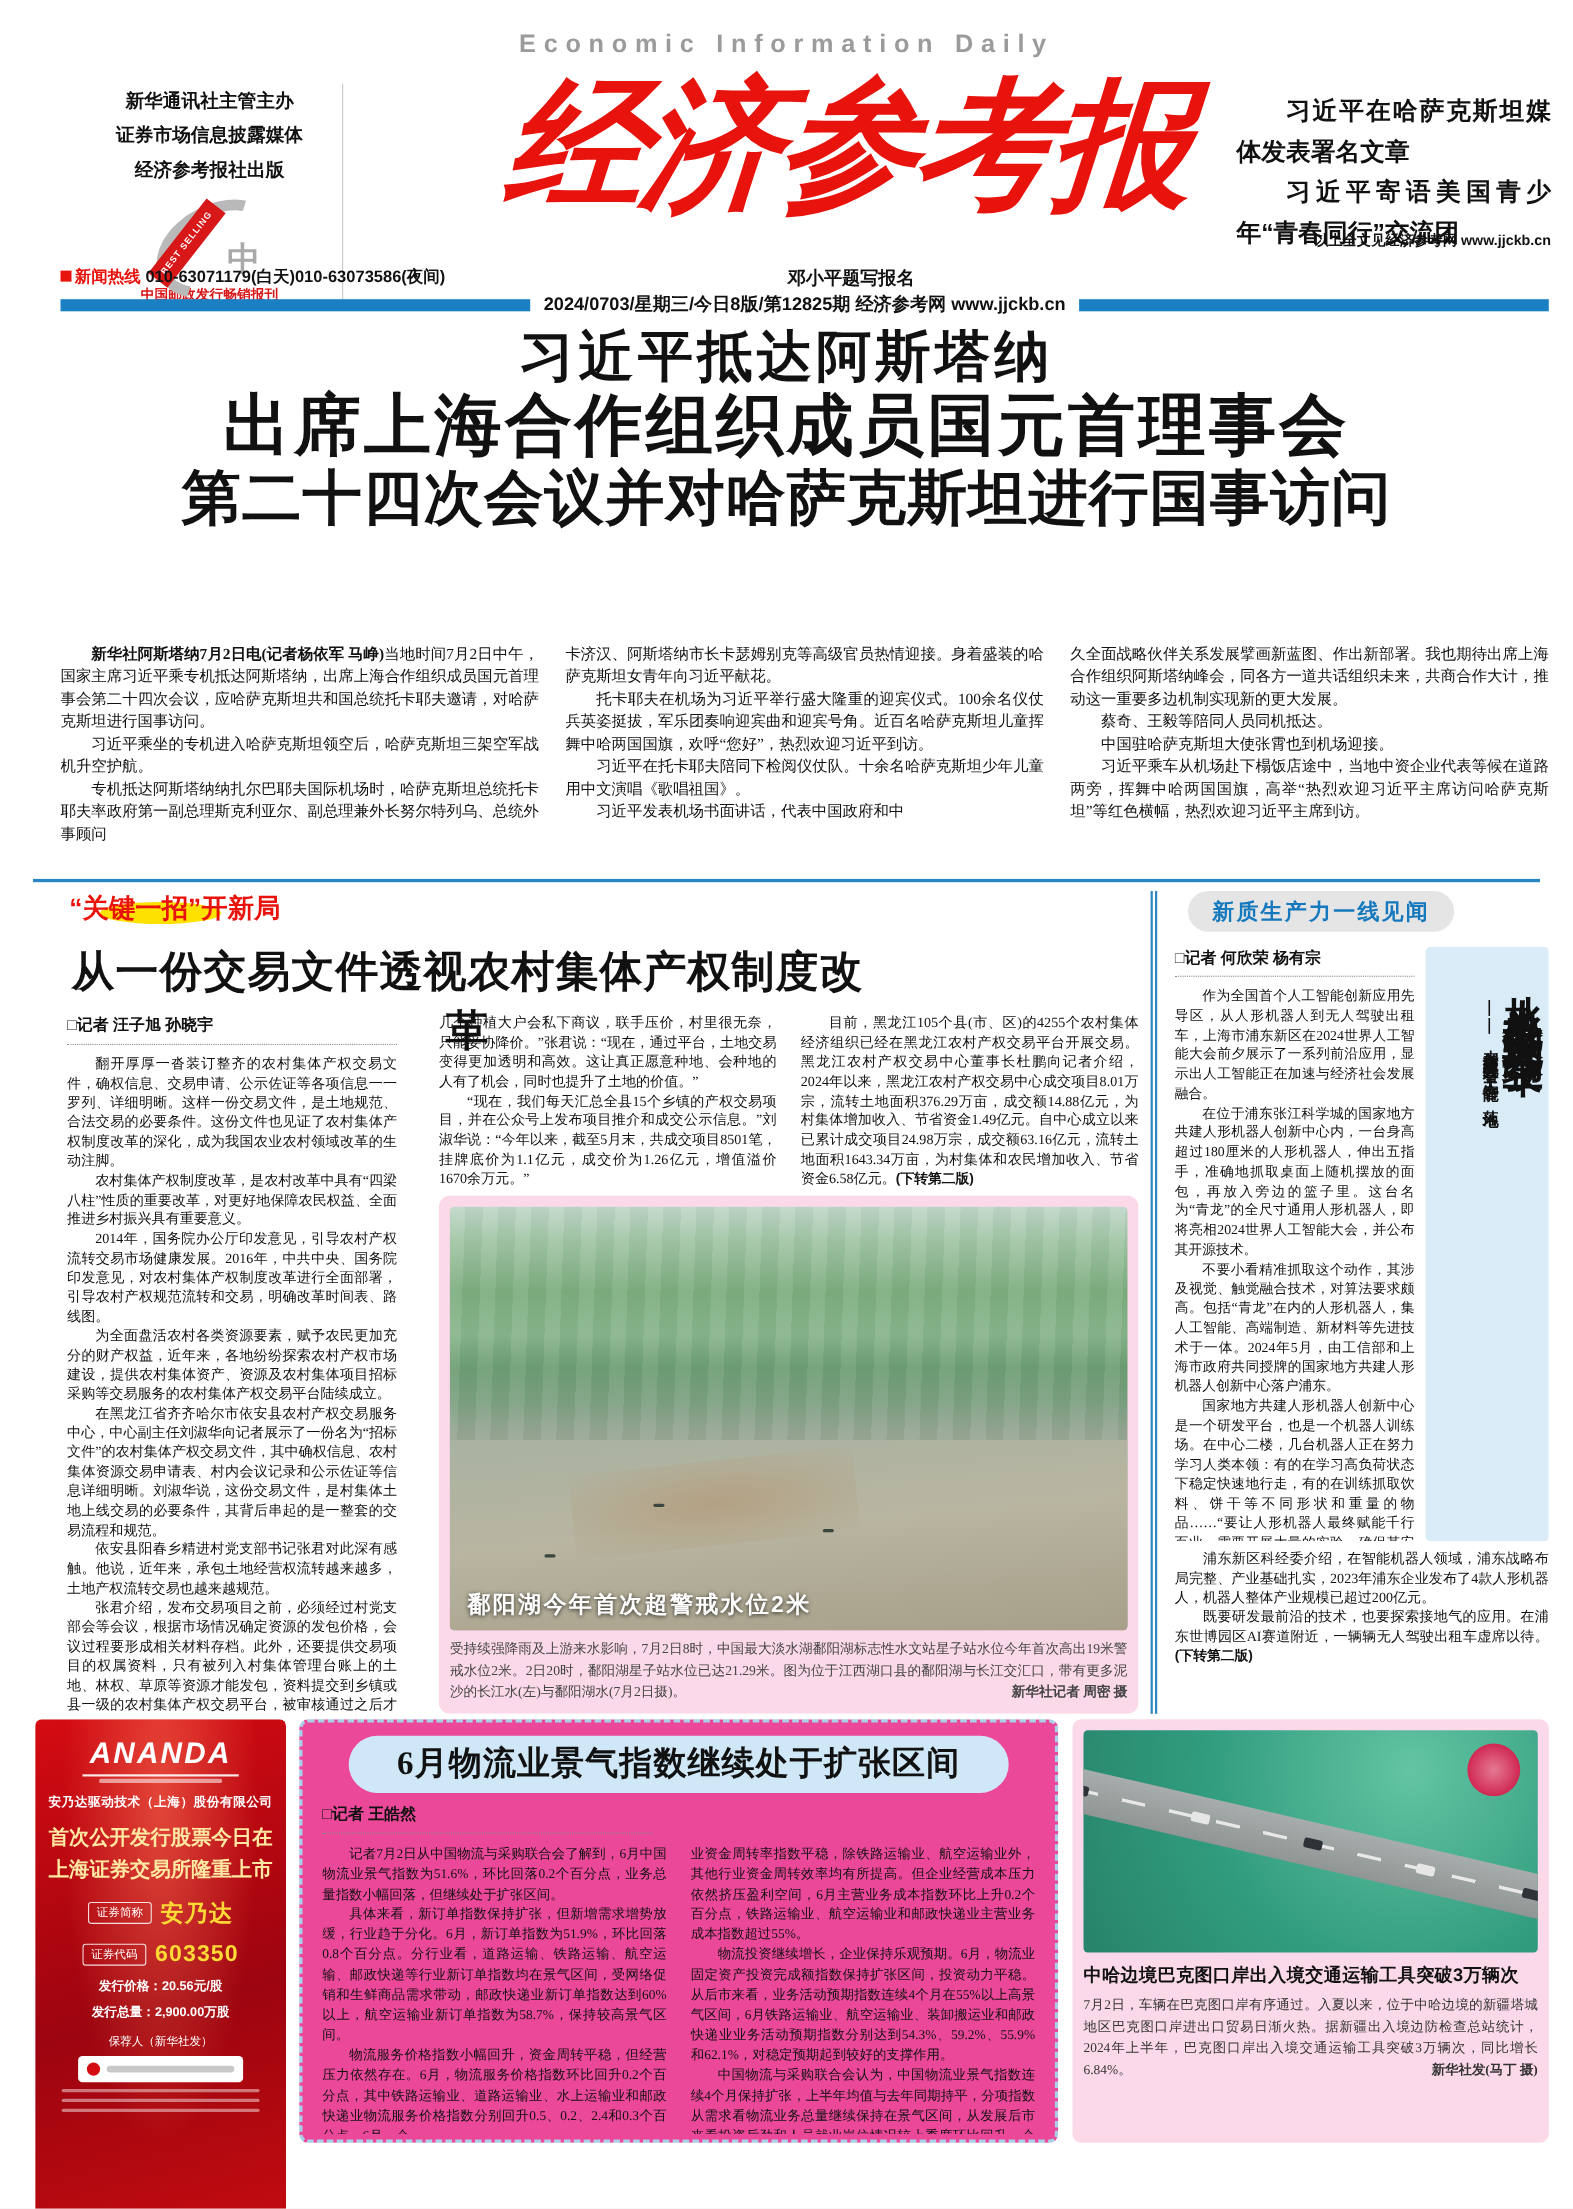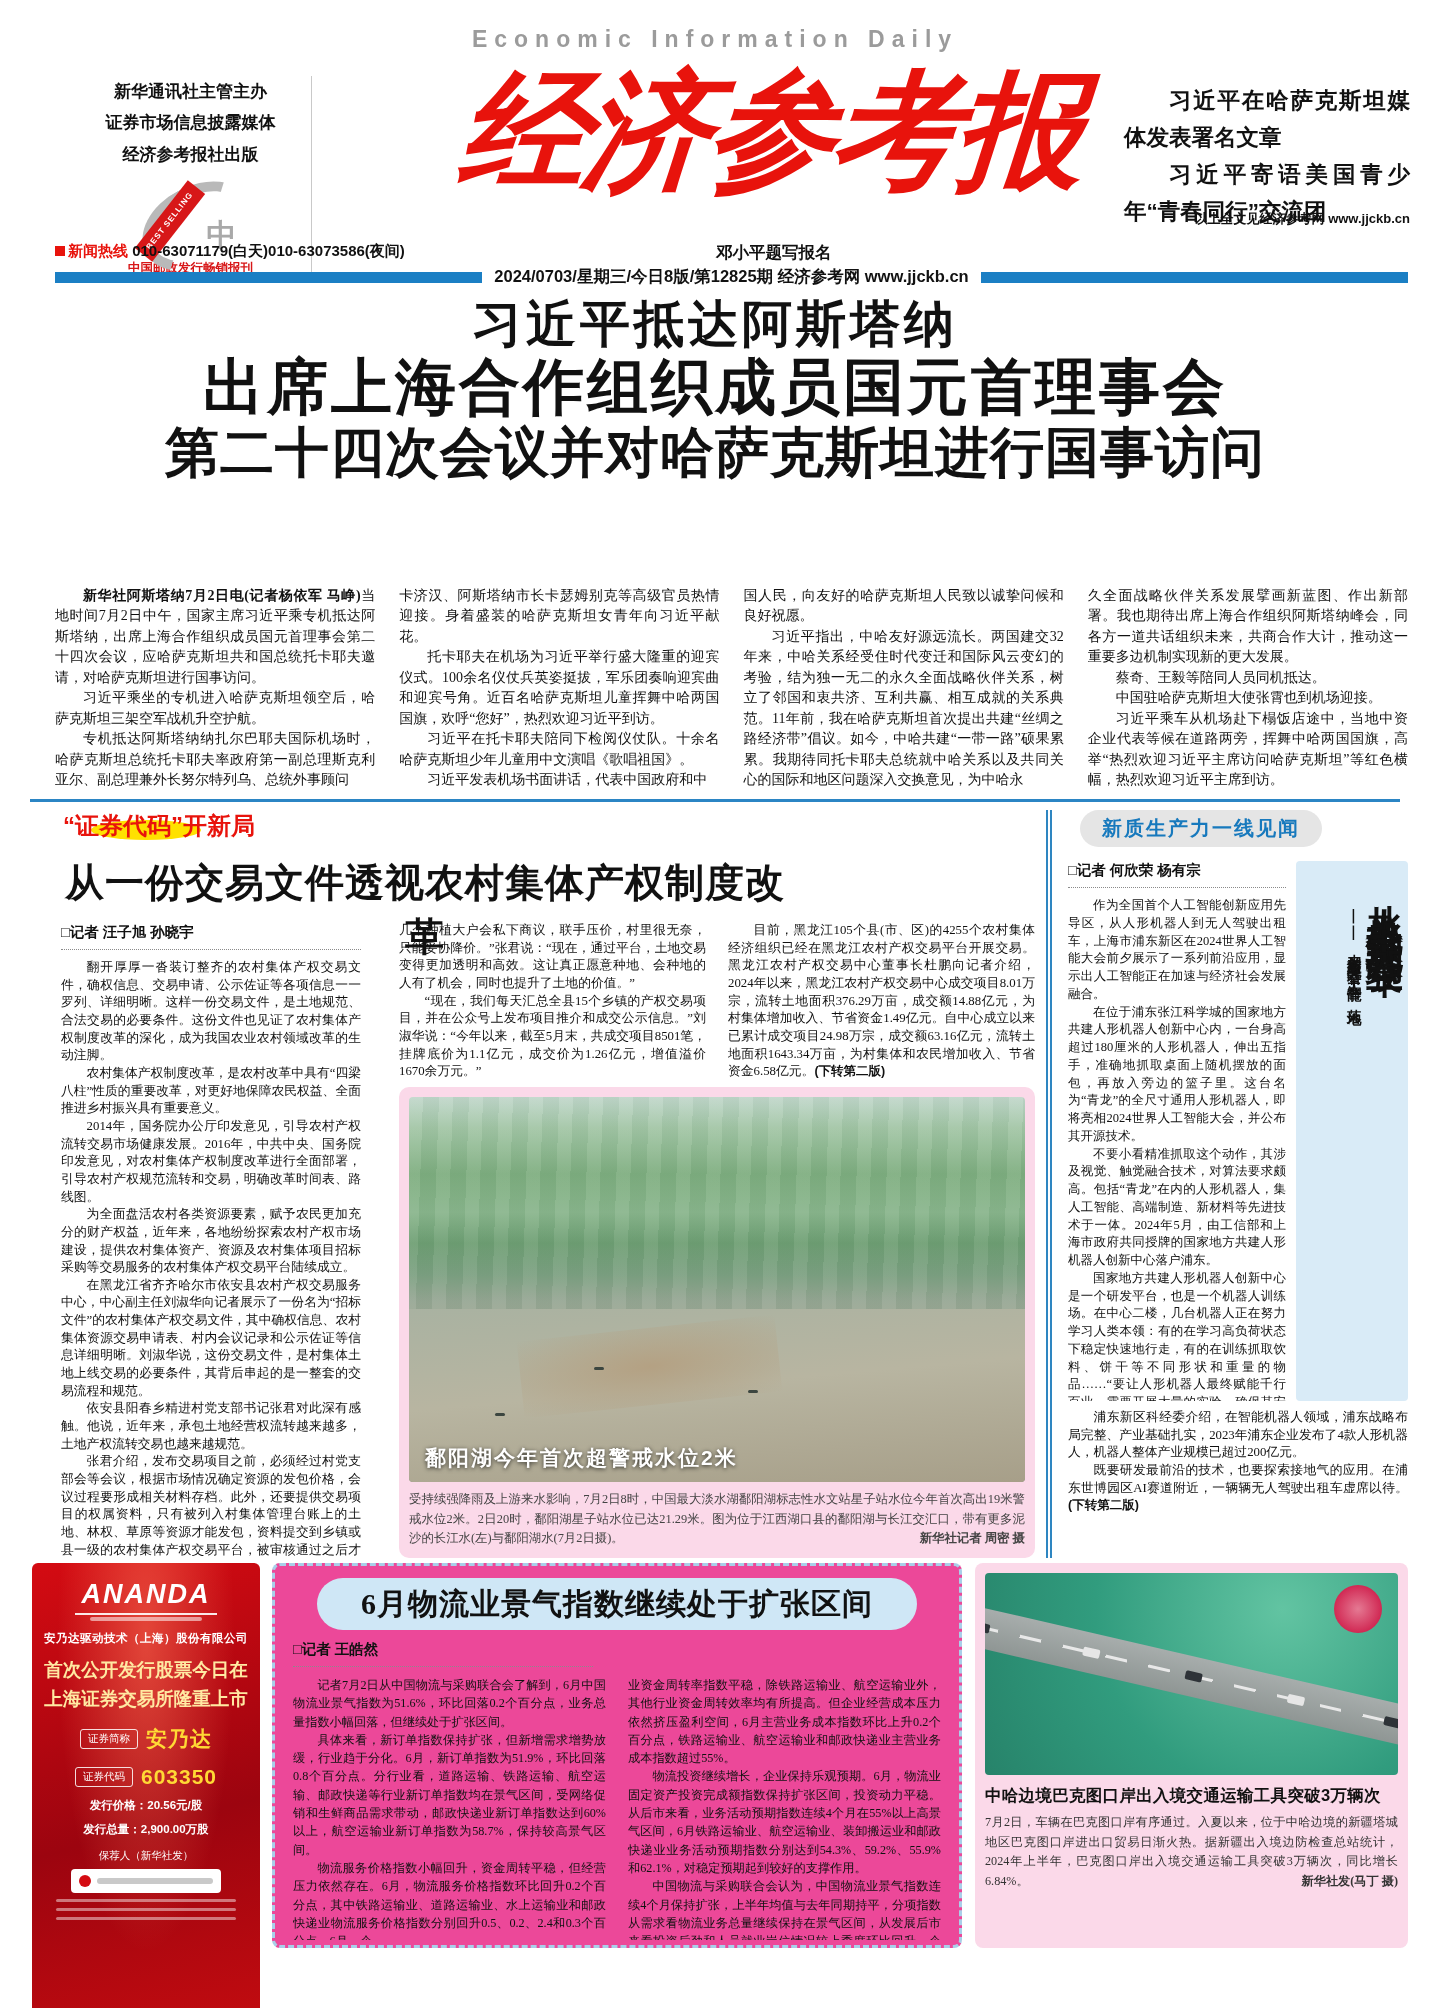--- a/index.html
+++ b/index.html
@@ -207,37 +207,33 @@
       <p>习近平乘坐的专机进入哈萨克斯坦领空后，哈萨克斯坦三架空军战机升空护航。</p>
       <p>专机抵达阿斯塔纳纳扎尔巴耶夫国际机场时，哈萨克斯坦总统托卡耶夫率政府第一副总理斯克利亚尔、副总理兼外长努尔特列乌、总统外事顾问</p>
     </div>
     <div class="col">
       <p class="cont">卡济汉、阿斯塔纳市长卡瑟姆别克等高级官员热情迎接。身着盛装的哈萨克斯坦女青年向习近平献花。</p>
       <p>托卡耶夫在机场为习近平举行盛大隆重的迎宾仪式。100余名仪仗兵英姿挺拔，军乐团奏响迎宾曲和迎宾号角。近百名哈萨克斯坦儿童挥舞中哈两国国旗，欢呼“您好”，热烈欢迎习近平到访。</p>
       <p>习近平在托卡耶夫陪同下检阅仪仗队。十余名哈萨克斯坦少年儿童用中文演唱《歌唱祖国》。</p>
       <p>习近平发表机场书面讲话，代表中国政府和中</p>
     </div>
     <div class="col">
-      <p class="cont">国人民，向友好的哈萨克斯坦人民致以诚挚问候和良好祝愿。</p>
-      <p>习近平指出，中哈友好源远流长。两国建交32年来，中哈关系经受住时代变迁和国际风云变幻的考验，结为独一无二的永久全面战略伙伴关系，树立了邻国和衷共济、互利共赢、相互成就的关系典范。11年前，我在哈萨克斯坦首次提出共建“丝绸之路经济带”倡议。如今，中哈共建“一带一路”硕果累累。我期待同托卡耶夫总统就中哈关系以及共同关心的国际和地区问题深入交换意见，为中哈永</p>
-    </div>
-    <div class="col">
       <p class="cont">久全面战略伙伴关系发展擘画新蓝图、作出新部署。我也期待出席上海合作组织阿斯塔纳峰会，同各方一道共话组织未来，共商合作大计，推动这一重要多边机制实现新的更大发展。</p>
       <p>蔡奇、王毅等陪同人员同机抵达。</p>
       <p>中国驻哈萨克斯坦大使张霄也到机场迎接。</p>
       <p>习近平乘车从机场赴下榻饭店途中，当地中资企业代表等候在道路两旁，挥舞中哈两国国旗，高举“热烈欢迎习近平主席访问哈萨克斯坦”等红色横幅，热烈欢迎习近平主席到访。</p>
     </div>
   </div>
 
   <div class="blue-rule"></div>
 
   <div class="reform">
     <div class="kicker">
       <span class="hl"></span>
-      <span>“证券代码”开新局</span>
+      <span>“关键一招”开新局</span>
     </div>
     <div class="reform-hl">从一份交易文件透视农村集体产权制度改革</div>
     <div class="reform-body">
       <div class="c1 bodytext">
         <div class="byline sans">□记者 汪子旭 孙晓宇</div>
         <p>翻开厚厚一沓装订整齐的农村集体产权交易文件，确权信息、交易申请、公示佐证等各项信息一一罗列、详细明晰。这样一份交易文件，是土地规范、合法交易的必要条件。这份文件也见证了农村集体产权制度改革的深化，成为我国农业农村领域改革的生动注脚。</p>
         <p>农村集体产权制度改革，是农村改革中具有“四梁八柱”性质的重要改革，对更好地保障农民权益、全面推进乡村振兴具有重要意义。</p>
         <p>2014年，国务院办公厅印发意见，引导农村产权流转交易市场健康发展。2016年，中共中央、国务院印发意见，对农村集体产权制度改革进行全面部署，引导农村产权规范流转和交易，明确改革时间表、路线图。</p>
         <p>为全面盘活农村各类资源要素，赋予农民更加充分的财产权益，近年来，各地纷纷探索农村产权市场建设，提供农村集体资产、资源及农村集体项目招标采购等交易服务的农村集体产权交易平台陆续成立。</p>
         <p>在黑龙江省齐齐哈尔市依安县农村产权交易服务中心，中心副主任刘淑华向记者展示了一份名为“招标文件”的农村集体产权交易文件，其中确权信息、农村集体资源交易申请表、村内会议记录和公示佐证等信息详细明晰。刘淑华说，这份交易文件，是村集体土地上线交易的必要条件，其背后串起的是一整套的交易流程和规范。</p>

